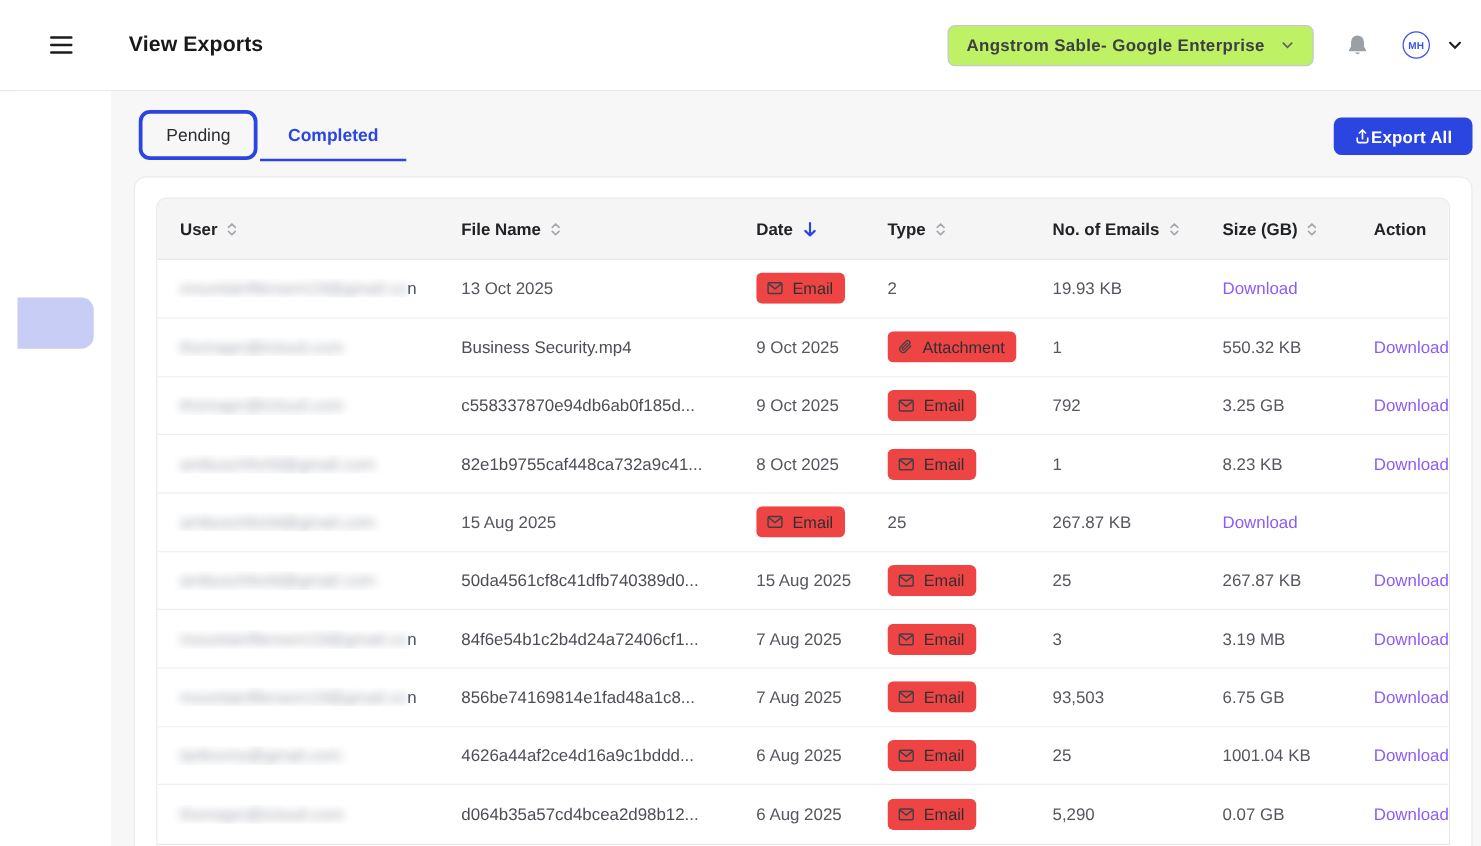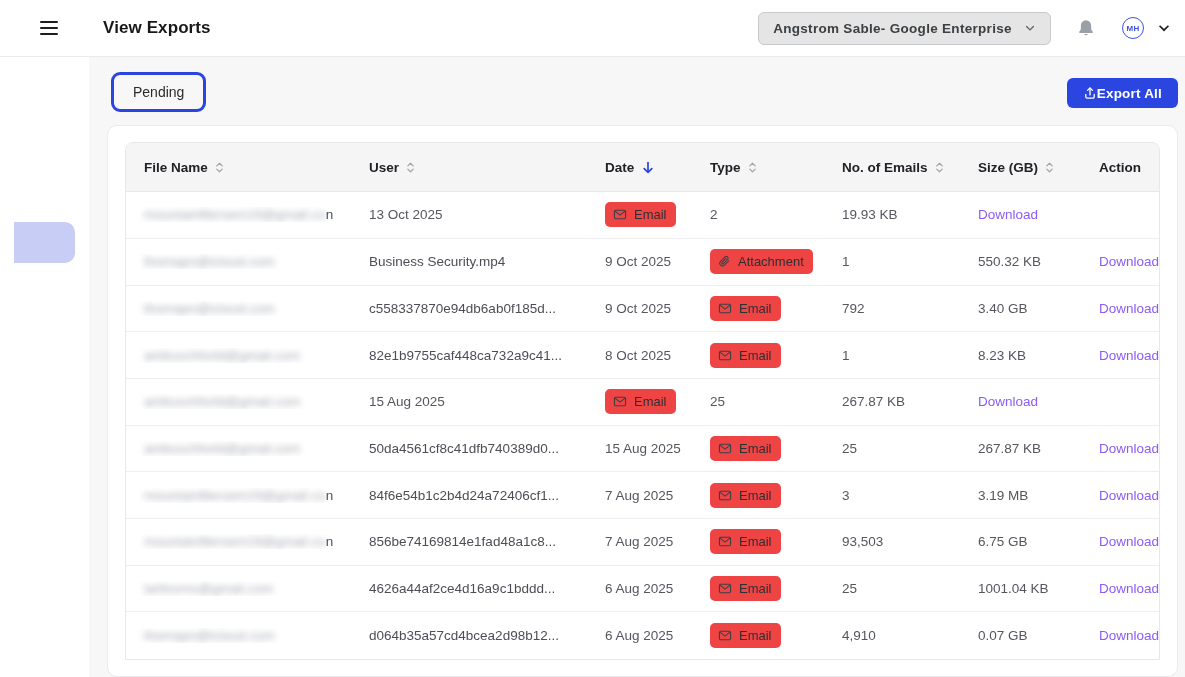--- a/index.html
+++ b/index.html
@@ -1,25 +1,25 @@
 <!DOCTYPE html>
 <html><head>
 <meta charset="utf-8">
 <style>
   * { box-sizing: border-box; margin: 0; padding: 0; }
   html,body { width:1185px; height:677px; overflow:hidden; }
   body { font-family:"Liberation Sans", sans-serif; background:#fff; color:#202124; }
 
   
-  .topbar { height:57px; background:#fff; border-bottom:1px solid #e9eaec; display:flex; align-items:center; position:relative; }
+  .topbar { height:73px; background:#fff; border-bottom:1px solid #e9eaec; display:flex; align-items:center; position:relative; }
   .hamburger { width:18px; height:14px; margin-left:40px; display:flex; flex-direction:column; justify-content:space-between; cursor:pointer; }
   .hamburger span { display:block; height:2.4px; background:#1c1d1f; border-radius:1px; }
   .page-title { margin-left:45px; font-size:17px; font-weight:700; color:#17181a; letter-spacing:.1px; }
   .top-right { margin-left:auto; display:flex; align-items:center; margin-right:14px; }
-  .org-select { width:293px; height:33px; border:1px solid #c7c9cc; border-radius:6px; background:#e5e5e5;
+  .org-select { width:293px; height:33px; border:1px solid #c7c9cc; border-radius:6px; background:#bef264;
     display:flex; align-items:center; justify-content:center; gap:12px; font-size:13.5px; font-weight:600;
     color:#3c4043; letter-spacing:.3px; cursor:pointer; }
   .bell-wrap { margin-left:26px; display:flex; align-items:center; cursor:pointer; }
   .avatar { margin-left:27px; width:22px; height:22px; border-radius:50%; border:1.6px solid #3c53e4;
     display:flex; align-items:center; justify-content:center; font-size:8px; font-weight:700; color:#3c53e4;
     letter-spacing:.2px; cursor:pointer; background:#fff; }
   .user-caret { margin-left:13px; display:flex; align-items:center; cursor:pointer; }
 
   
   .page { display:flex; height:620px; background:#f7f7f8;margin-left:14px; }
@@ -95,54 +95,55 @@
 </div>
 
 <div class="page">
   <div class="sidebar">
     <div class="sidebar-highlight"></div>
   </div>
 
   <div class="main">
     <div class="tabs-row">
       <div class="tab-pending">Pending</div>
+      <div class="tab-completed">Completed</div>
       <button class="export-btn">
         <span class="icon">
           <svg width="14" height="14" viewBox="0 0 16 16" fill="none" stroke="#ffffff" stroke-width="1.5" stroke-linecap="round" stroke-linejoin="round">
               <path d="M8 10.2V2.6"></path>
               <path d="M5.2 5L8 2.3 10.8 5"></path>
               <path d="M3.2 9.6v2.6A1.6 1.6 0 0 0 4.8 13.8h6.4a1.6 1.6 0 0 0 1.6-1.6V9.6"></path>
             </svg>
         </span>
         <span>Export All</span>
       </button>
     </div>
 
     <div class="card">
       <div class="table">
         <div class="tr thead">
             <div class="th">
+              <span>User</span>
+              <span class="sort-caret icon">
+                <svg width="9" height="13" viewBox="0 0 10 14" fill="none" stroke="#a6a7ad" stroke-width="1.5" stroke-linecap="round" stroke-linejoin="round">
+                  <path d="M2 5.2 5 2.2l3 3"></path>
+                  <path d="M2 8.8l3 3 3-3"></path>
+                </svg>
+              </span>
+            </div>
+            <div class="th">
               <span>File Name</span>
               <span class="sort-caret icon">
                 <svg width="9" height="13" viewBox="0 0 10 14" fill="none" stroke="#a6a7ad" stroke-width="1.5" stroke-linecap="round" stroke-linejoin="round">
                   <path d="M2 5.2 5 2.2l3 3"></path>
                   <path d="M2 8.8l3 3 3-3"></path>
                 </svg>
               </span>
             </div>
             <div class="th">
-              <span>User</span>
-              <span class="sort-caret icon">
-                <svg width="9" height="13" viewBox="0 0 10 14" fill="none" stroke="#a6a7ad" stroke-width="1.5" stroke-linecap="round" stroke-linejoin="round">
-                  <path d="M2 5.2 5 2.2l3 3"></path>
-                  <path d="M2 8.8l3 3 3-3"></path>
-                </svg>
-              </span>
-            </div>
-            <div class="th">
               <span>Date</span>
               <span class="sort-desc icon">
                 <svg width="14" height="15" viewBox="0 0 14 15" fill="none" stroke="#2b45e0" stroke-width="1.7" stroke-linecap="round" stroke-linejoin="round">
                   <path d="M7 2.5v9.5"></path>
                   <path d="M3.2 8.7 7 12.3l3.8-3.6"></path>
                 </svg>
               </span>
             </div>
             <div class="th">
               <span>Type</span>
@@ -236,21 +237,21 @@
           <svg width="14" height="13" viewBox="0 0 16 15" fill="none" stroke="#3f3f46" stroke-width="1.3">
                       <rect x="1.6" y="2.6" width="12.8" height="9.8" rx="1.4"></rect>
                       <path d="M2.2 3.6 8 8.2l5.8-4.6"></path>
                     </svg>
         </span>
 
         <span>Email</span>
       </span>
     </div>
     <div class="td">792</div>
-    <div class="td">3.40 GB</div>
+    <div class="td">3.25 GB</div>
     <div class="td">
       <a class="download">Download</a>
     </div>
   </div>
 
   <div class="tr row">
     <div class="td user-cell">
       <span class="redacted">ambuschforld@gmail.com</span><span class="suffix"></span>
     </div>
     <div class="td file">82e1b9755caf448ca732a9c41...</div>
@@ -409,21 +410,21 @@
         <span class="icon" style="display: inline-flex;">
           <svg width="14" height="13" viewBox="0 0 16 15" fill="none" stroke="#3f3f46" stroke-width="1.3">
                       <rect x="1.6" y="2.6" width="12.8" height="9.8" rx="1.4"></rect>
                       <path d="M2.2 3.6 8 8.2l5.8-4.6"></path>
                     </svg>
         </span>
 
         <span>Email</span>
       </span>
     </div>
-    <div class="td">4,910</div>
+    <div class="td">5,290</div>
     <div class="td">0.07 GB</div>
     <div class="td">
       <a class="download">Download</a>
     </div>
   </div>
 </div>
       </div>
     </div>
   </div>
 </div>

